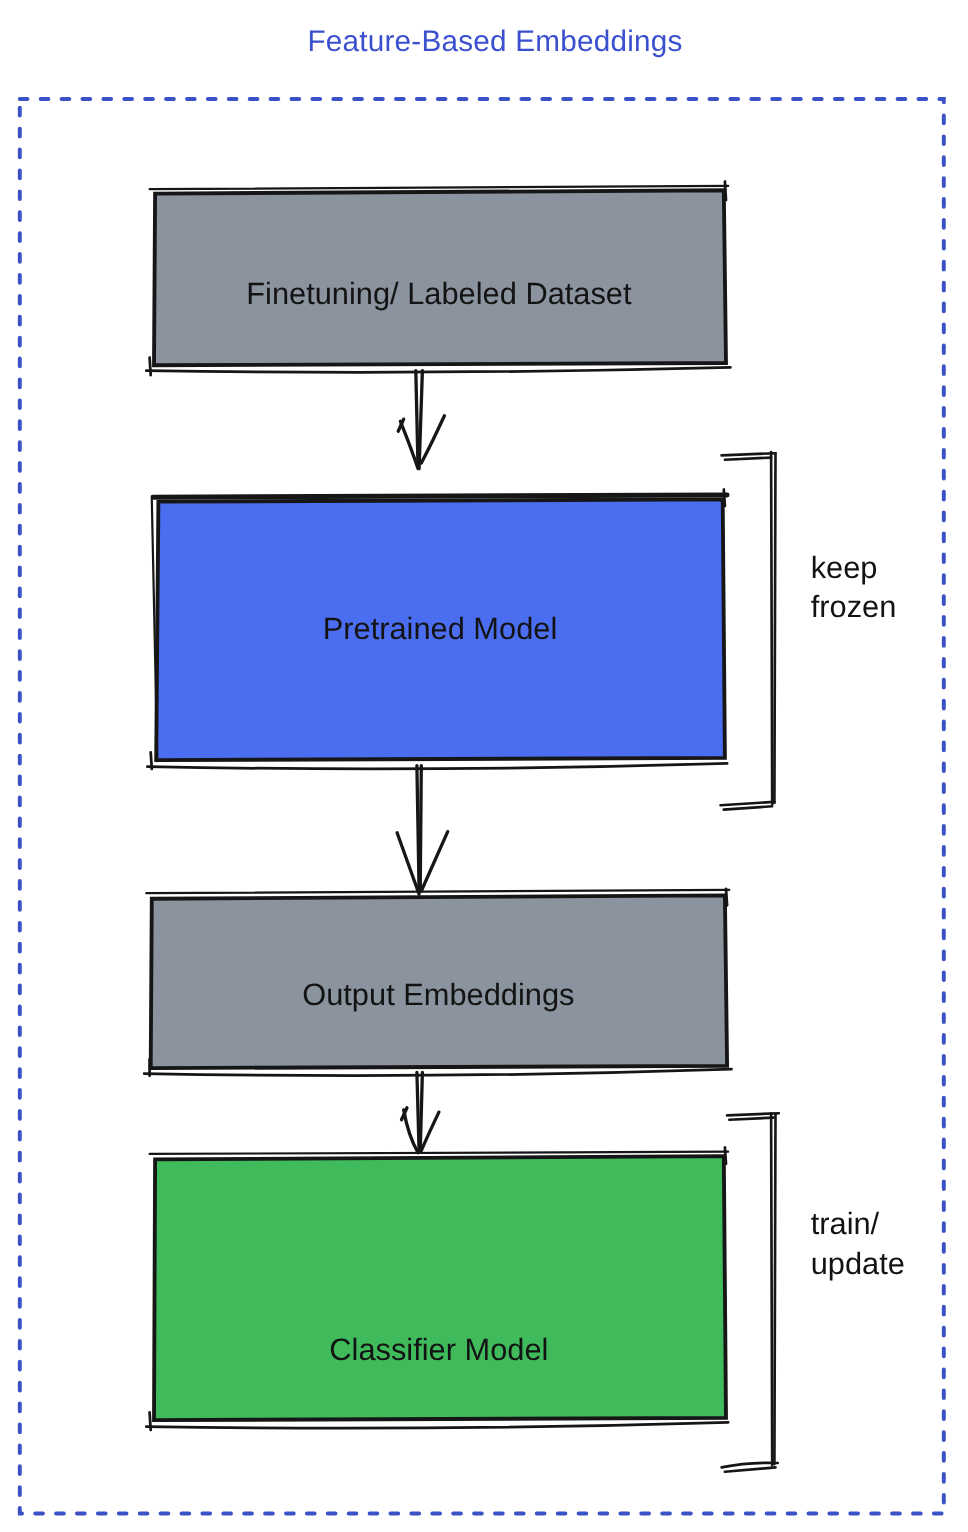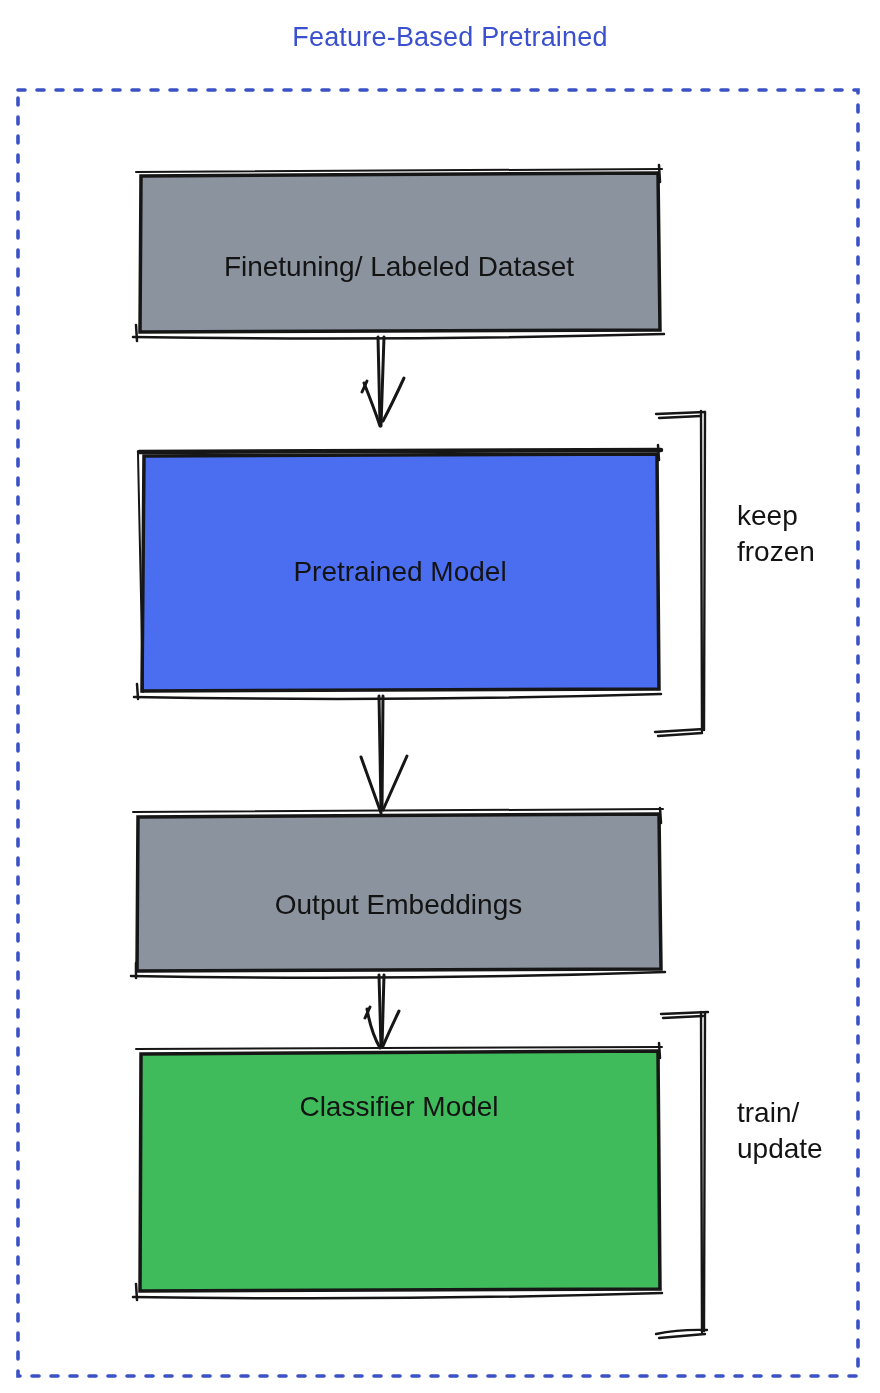--- a/index.html
+++ b/index.html
@@ -38,38 +38,38 @@
     align-items: center;
     justify-content: center;
     font-size: 28px;
     color: #131313;
     text-align: center;
     pointer-events: none;
   }
   .label-1 { left: 137px; top: 172px; width: 524px; height: 190px; box-sizing: border-box; }
   .label-2 { left: 140px; top: 452px; width: 520px; height: 240px; }
   .label-3 { left: 135px; top: 814px; width: 527px; height: 182px; }
-  .label-4 { left: 137px; top: 992px; width: 524px; height: 242px; padding-bottom: 12px; box-sizing: border-box; }
+  .label-4 { left: 137px; top: 1112px; width: 524px; height: 242px; padding-bottom: 12px; box-sizing: border-box; }
   .note {
     position: absolute;
     left: 737px;
     width: 112px;
     font-size: 28px;
     line-height: 36px;
     color: #131313;
   }
   .note-keep-frozen { top: 498px; }
   .note-train-update { top: 1095px; }
 </style>
 </head>
 <body>
 
 <div class="canvas">
 
-  <div class="title" style="color: rgb(58, 80, 207);">Feature-Based Pretrained</div>
+  <div class="title" style="color: rgb(58, 80, 207);">Feature-Based Embeddings</div>
 
   <svg class="shapes" viewBox="0 0 880 1393" xmlns="http://www.w3.org/2000/svg">
 
     <rect x="18" y="90" width="840" height="1286" fill="none" stroke-width="3.6" stroke-dasharray="7 12" stroke-linecap="round" stroke="#3b52c6"></rect>
 
     <g stroke="#161616" stroke-linecap="round">
       <path d="M141,176 L658,173 L660,330 L140,332 Z" stroke-width="3.5" fill="#8a939e"></path>
       <path d="M136,172 L662,169" fill="none" stroke-width="2"></path>
       <path d="M133,337 Q400,341 664,334" fill="none" stroke-width="2.5"></path>
       <path d="M659,165 L660,182" fill="none" stroke-width="2.5"></path>

